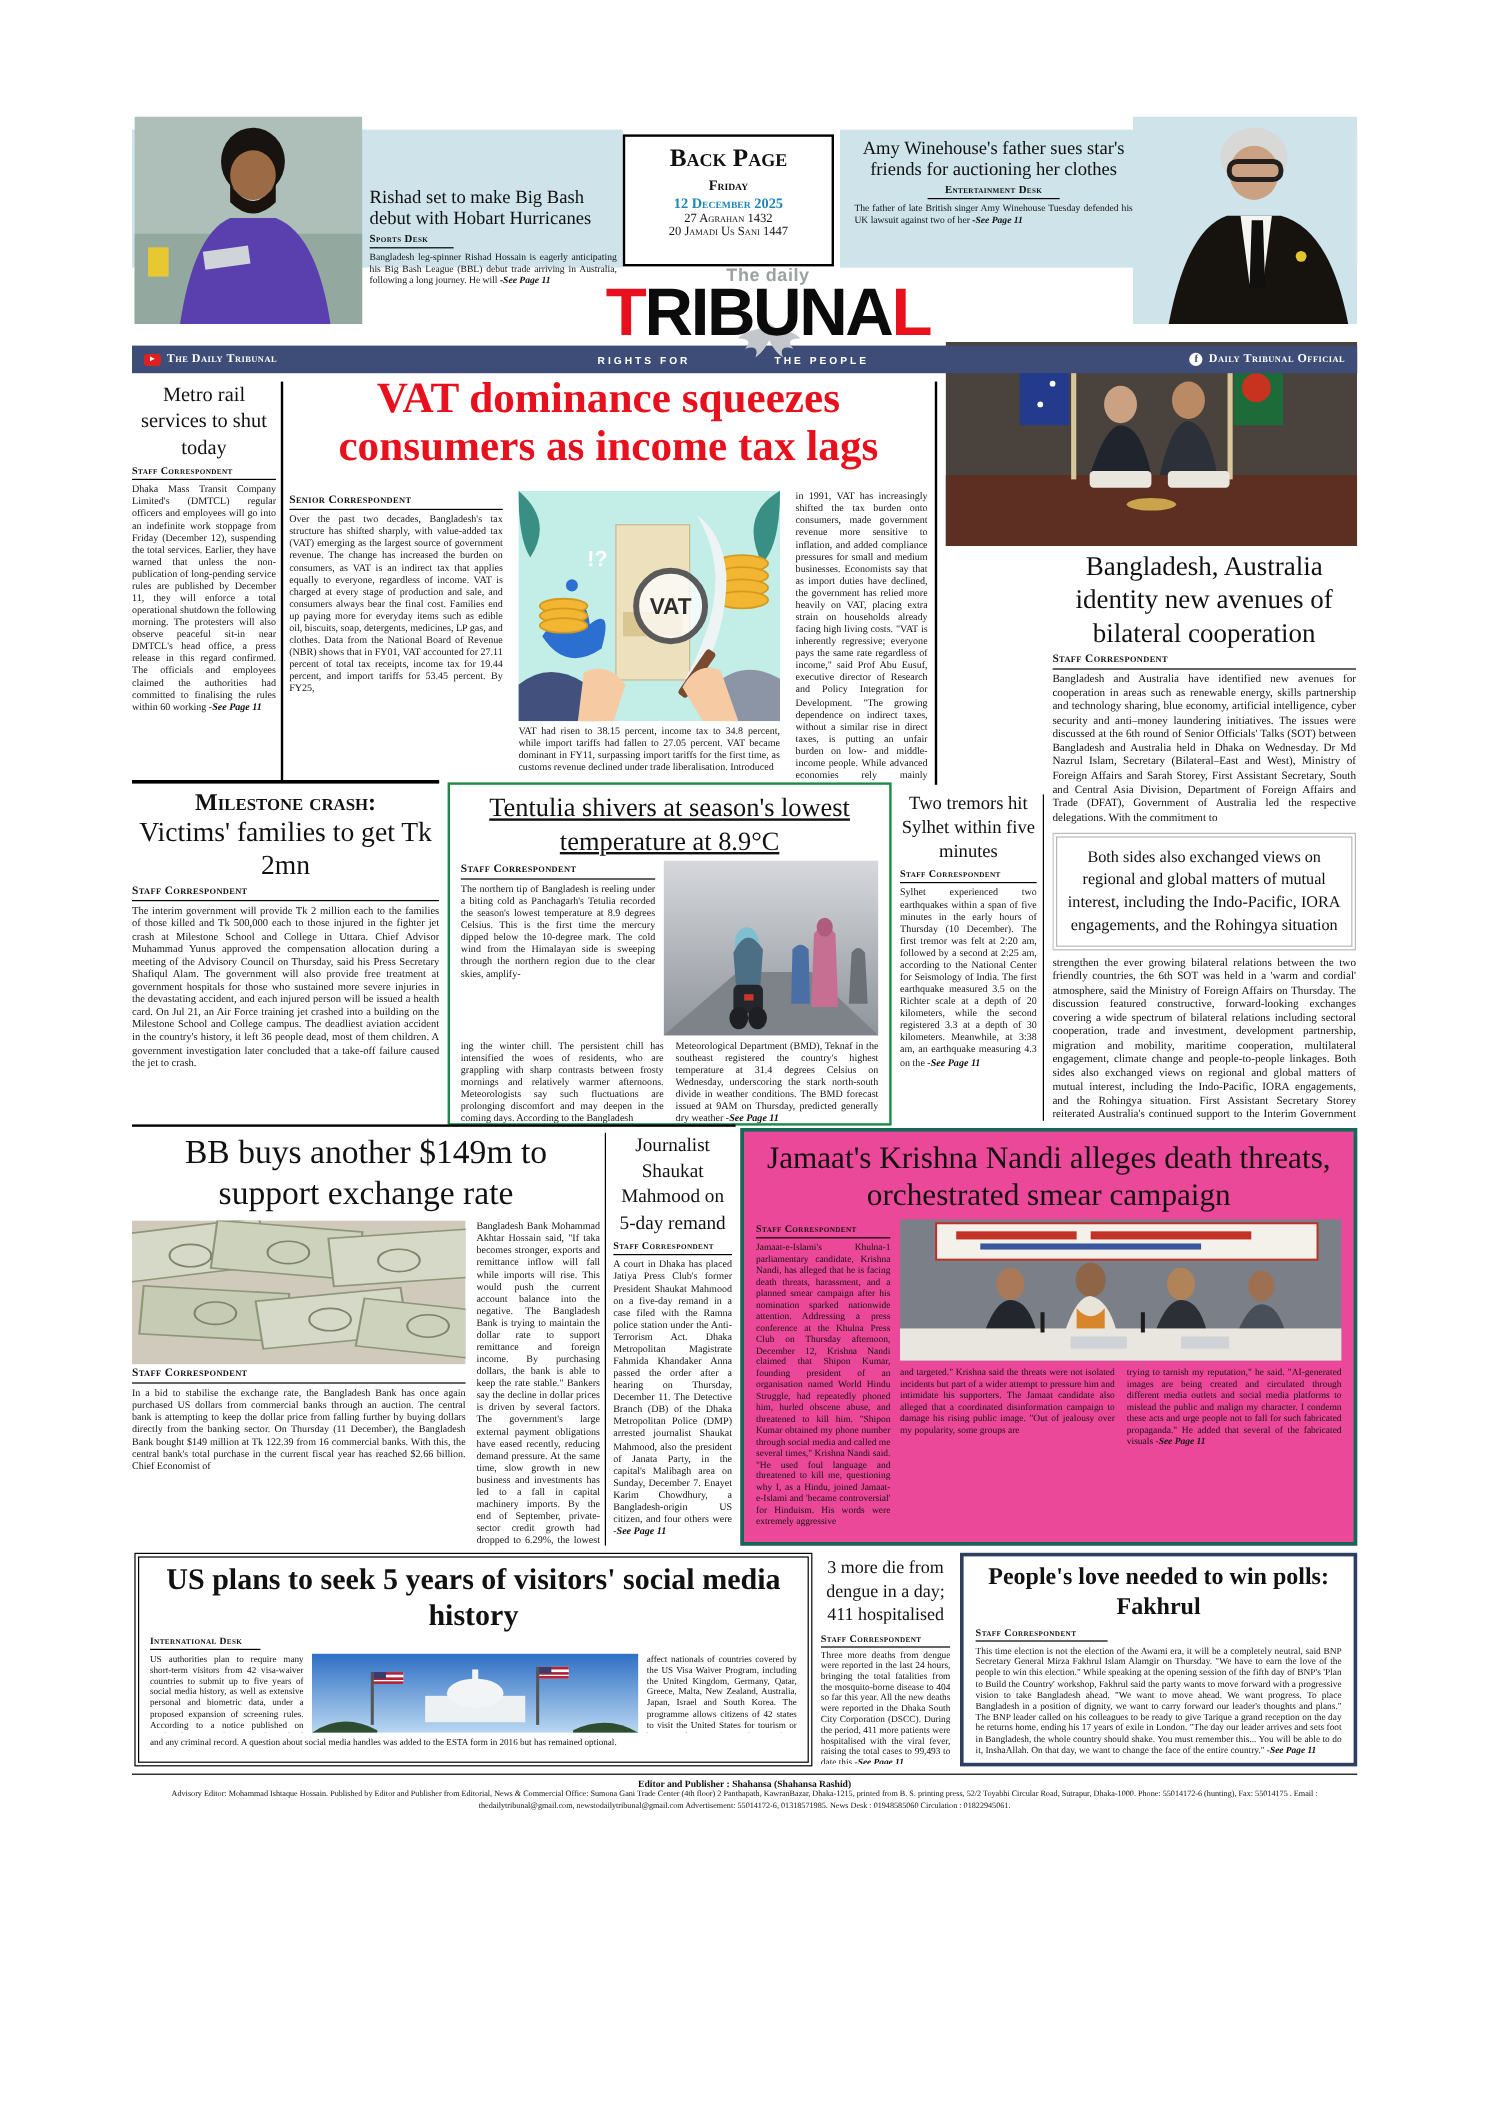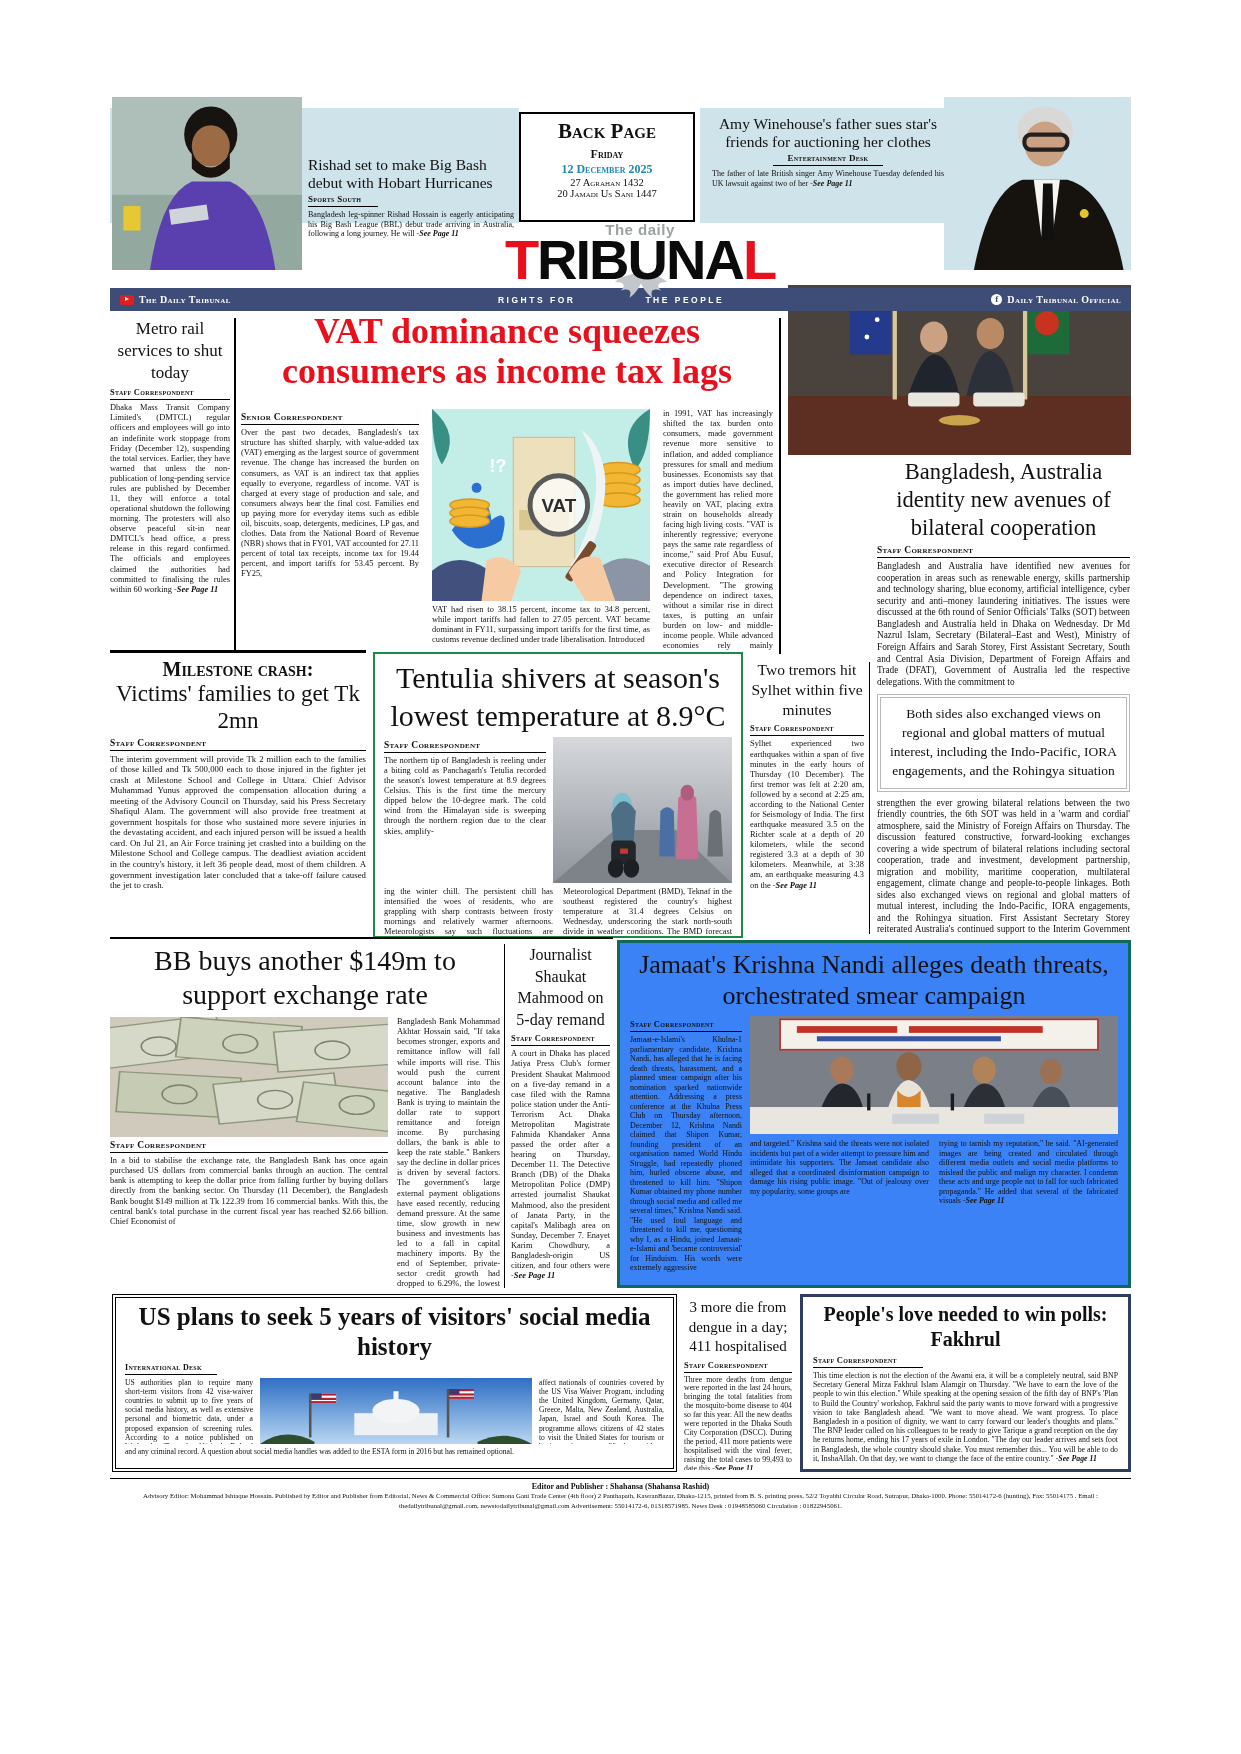--- a/index.html
+++ b/index.html
@@ -33,21 +33,21 @@
              border-top:2.5px solid transparent;border-bottom:2.5px solid transparent;}
   .fb{width:11px;height:11px;background:#fff;border-radius:50%;color:#3e4c78;font-weight:bold;
       font-size:9px;text-align:center;line-height:11px;display:inline-block;font-family:"Liberation Serif",serif;}
   .clip{overflow:hidden;}
   .masthead{font-family:"Liberation Sans","DejaVu Sans",sans-serif;font-weight:900;
             font-size:56px;letter-spacing:-2px;line-height:.95;text-align:center;color:#0b0b0b;}
   .red{color:#e8101c;}
   .thedaily{color:#9aa39f;font-weight:bold;font-size:15px;letter-spacing:.5px;text-align:center;}
   .bp-box{border:2px solid #000;background:#fff;text-align:center;box-sizing:border-box;padding-top:5px;}
   .gbox{border:2.5px solid #1a8a45;box-sizing:border-box;background:#fff;}
-  .tbox{border:3px solid #0f6b57;box-sizing:border-box;background:#3b82f6;}
+  .tbox{border:3px solid #0f6b57;box-sizing:border-box;background:#ec4899;}
   .dbox{border:4px double #000;box-sizing:border-box;background:#fff;}
   .fbox{border:3.5px solid #2f3e5e;box-sizing:border-box;background:#fff;}
   .row{display:flex;}
 </style>
 </head>
 <body>
 
 <div class="page">
 
   <div class="abs band" style="left:110px;top:108px;width:409px;height:115px;"></div>
@@ -61,21 +61,21 @@
       <ellipse cx="52" cy="26" rx="10" ry="11" fill="#9c6b46"></ellipse>
       <path d="M42 30 Q52 45 62 30 L62 38 Q52 48 42 38 Z" fill="#1a120c"></path>
       <path d="M20 92 Q26 52 42 45 L62 45 Q80 52 86 92 Z" fill="#5a3fae"></path>
       <rect x="30" y="60" width="20" height="8" fill="#cfd4d8" transform="rotate(-8 30 60)"></rect>
       <rect x="6" y="58" width="9" height="13" fill="#e8c832"></rect>
     </svg>
   </div>
 
   <div class="abs" style="left:308px;top:112px;width:206px;height:108px;margin-top:44px;">
     <div class="hl" style="font-size:15.5px;text-align:left;">Rishad set to make Big Bash debut with Hobart Hurricanes</div>
-    <div class="kicker" style="width:70px;">Sports South</div>
+    <div class="kicker" style="width:70px;">Sports Desk</div>
     <div class="bodytxt jt" style="font-size:8px;"><span>Bangladesh leg-spinner Rishad Hossain is eagerly anticipating his Big Bash League (BBL) debut trade arriving in Australia, following a long journey. He will</span> <span class="sp">-See Page 11</span></div>
   </div>
 
   <div class="abs bp-box" style="left:519px;top:112px;width:176px;height:110px;">
     <div class="sc" style="font-size:21px;font-weight:bold;">Back Page</div>
     <div class="sc" style="font-size:12px;font-weight:bold;margin-top:3px;">Friday</div>
     <div class="sc" style="font-size:12px;font-weight:bold;color:#1e87b5;">12 December 2025</div>
     <div class="sc" style="font-size:10.5px;">27 Agrahan 1432</div>
     <div class="sc" style="font-size:10.5px;">20 Jamadi Us Sani 1447</div>
   </div>
@@ -209,21 +209,21 @@
 
   <div class="abs hrule" style="left:110px;top:650px;width:256px;height:2.5px;"></div>
   <div class="abs clip" style="left:110px;top:658px;width:256px;height:276px;">
     <div class="hl sc" style="font-size:20px;font-weight:bold;">Milestone crash:</div>
     <div class="hl" style="font-size:23px;">Victims' families to get Tk 2mn</div>
     <div class="byline">Staff Correspondent</div>
     <div class="bodytxt jt" style="font-size:8.8px;">The interim government will provide Tk 2 million each to the families of those killed and Tk 500,000 each to those injured in the fighter jet crash at Milestone School and College in Uttara. Chief Advisor Muhammad Yunus approved the compensation allocation during a meeting of the Advisory Council on Thursday, said his Press Secretary Shafiqul Alam. The government will also provide free treatment at government hospitals for those who sustained more severe injuries in the devastating accident, and each injured person will be issued a health card. On Jul 21, an Air Force training jet crashed into a building on the Milestone School and College campus. The deadliest aviation accident in the country's history, it left 36 people dead, most of them children. A government investigation later concluded that a take-off failure caused the jet to crash.</div>
   </div>
 
   <div class="abs gbox clip" style="left:373px;top:652px;width:370px;height:286px;padding:5px 9px;">
-    <div class="hl" style="font-size:30px;line-height:1.25;">Tentulia shivers at season's lowest temperature at 8.9°C</div>
+    <div class="hl" style="font-size:22px;line-height:1.25;text-decoration:underline;">Tentulia shivers at season's lowest temperature at 8.9°C</div>
     <div class="row" style="gap:7px;margin-top:3px;">
       <div style="width:162px;">
         <div class="byline">Staff Correspondent</div>
         <div class="bodytxt jt">The northern tip of Bangladesh is reeling under a biting cold as Panchagarh's Tetulia recorded the season's lowest temperature at 8.9 degrees Celsius. This is the first time the mercury dipped below the 10-degree mark. The cold wind from the Himalayan side is sweeping through the northern region due to the clear skies, amplify-</div>
       </div>
       <div style="flex:1;height:146px;">
         <svg class="photo" viewBox="0 0 160 110" preserveAspectRatio="none">
           <defs>
               <linearGradient id="fog" x1="0" y1="0" x2="0" y2="1">
                 <stop offset="0" stop-color="#d6d8dc"></stop>

